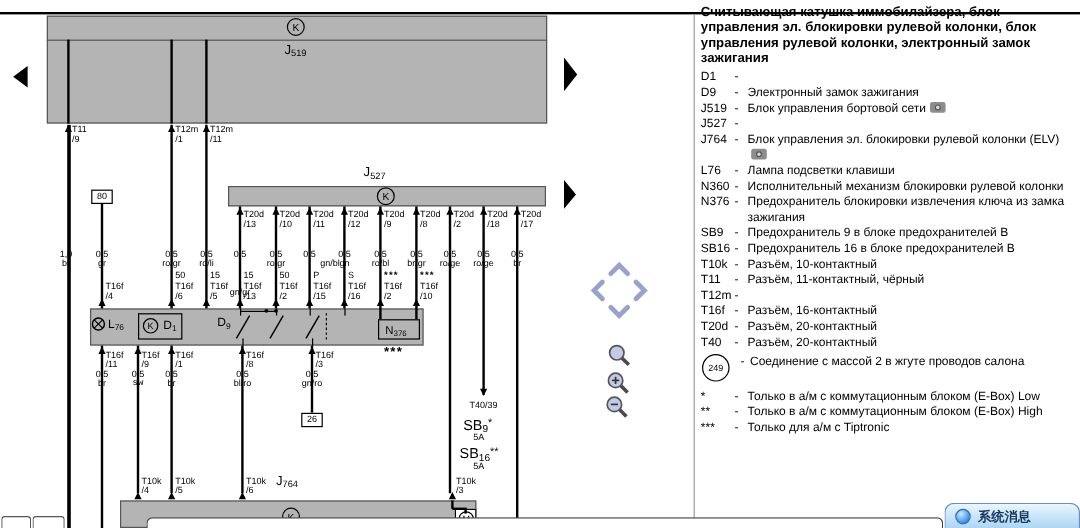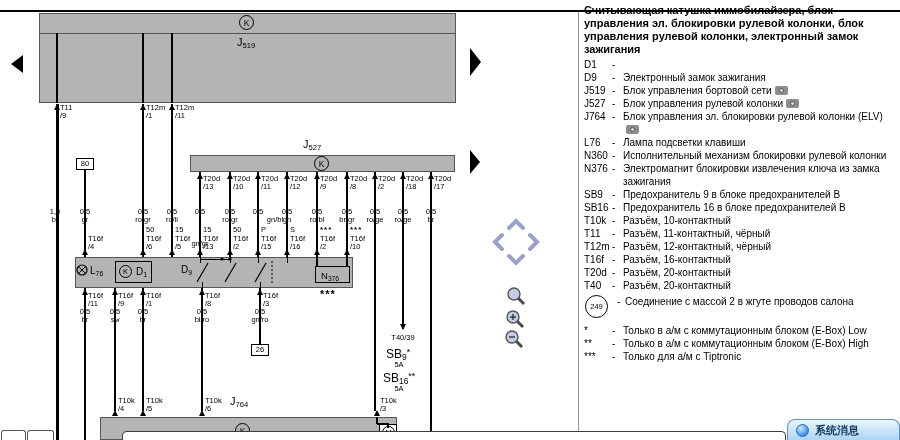--- a/index.html
+++ b/index.html
@@ -341,41 +341,40 @@
           <div class="legend-desc">Электронный замок зажигания</div>
         </div>
         <div class="legend-row">
           <div class="legend-label">J519</div>
           <div class="legend-dash">-</div>
           <div class="legend-desc">Блок управления бортовой сети<span class="cam-icon"></span></div>
         </div>
         <div class="legend-row">
           <div class="legend-label">J527</div>
           <div class="legend-dash">-</div>
-          <div class="legend-desc">Блок управления рулевой колонки<span class="cam-icon"></span></div>
         </div>
         <div class="legend-row">
           <div class="legend-label">J764</div>
           <div class="legend-dash">-</div>
           <div class="legend-desc">Блок управления эл. блокировки рулевой колонки (ELV)<span class="cam-icon"></span></div>
         </div>
         <div class="legend-row">
           <div class="legend-label">L76</div>
           <div class="legend-dash">-</div>
           <div class="legend-desc">Лампа подсветки клавиши</div>
         </div>
         <div class="legend-row">
           <div class="legend-label">N360</div>
           <div class="legend-dash">-</div>
           <div class="legend-desc">Исполнительный механизм блокировки рулевой колонки</div>
         </div>
         <div class="legend-row">
           <div class="legend-label">N376</div>
           <div class="legend-dash">-</div>
-          <div class="legend-desc">Электромагнит блокировки извлечения ключа из замка зажигания</div>
+          <div class="legend-desc">Предохранитель блокировки извлечения ключа из замка зажигания</div>
         </div>
         <div class="legend-row">
           <div class="legend-label">SB9</div>
           <div class="legend-dash">-</div>
           <div class="legend-desc">Предохранитель 9 в блоке предохранителей B</div>
         </div>
         <div class="legend-row">
           <div class="legend-label">SB16</div>
           <div class="legend-dash">-</div>
           <div class="legend-desc">Предохранитель 16 в блоке предохранителей B</div>
@@ -386,21 +385,20 @@
           <div class="legend-desc">Разъём, 10-контактный</div>
         </div>
         <div class="legend-row">
           <div class="legend-label">T11</div>
           <div class="legend-dash">-</div>
           <div class="legend-desc">Разъём, 11-контактный, чёрный</div>
         </div>
         <div class="legend-row">
           <div class="legend-label">T12m</div>
           <div class="legend-dash">-</div>
-          <div class="legend-desc">Разъём, 12-контактный, чёрный</div>
         </div>
         <div class="legend-row">
           <div class="legend-label">T16f</div>
           <div class="legend-dash">-</div>
           <div class="legend-desc">Разъём, 16-контактный</div>
         </div>
         <div class="legend-row">
           <div class="legend-label">T20d</div>
           <div class="legend-dash">-</div>
           <div class="legend-desc">Разъём, 20-контактный</div>

